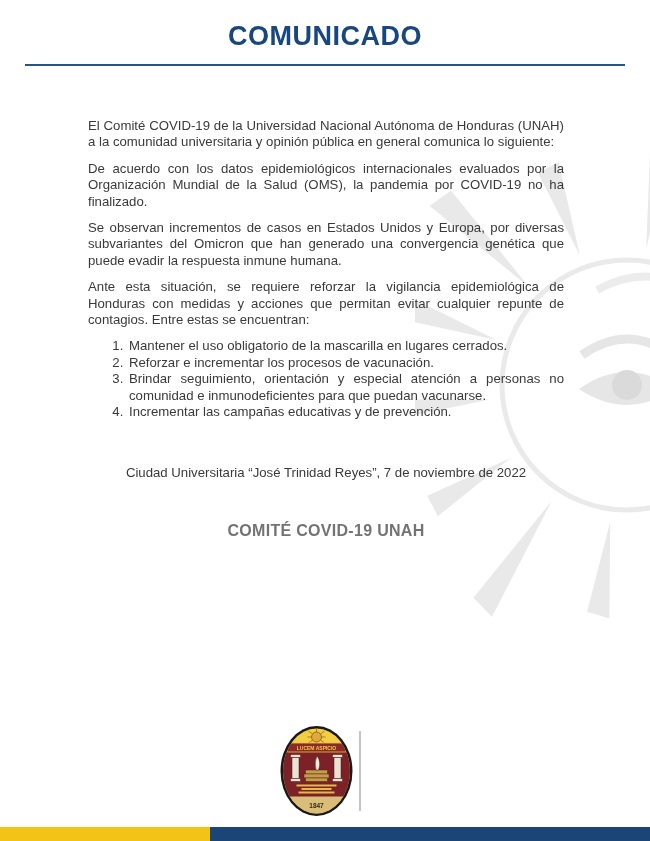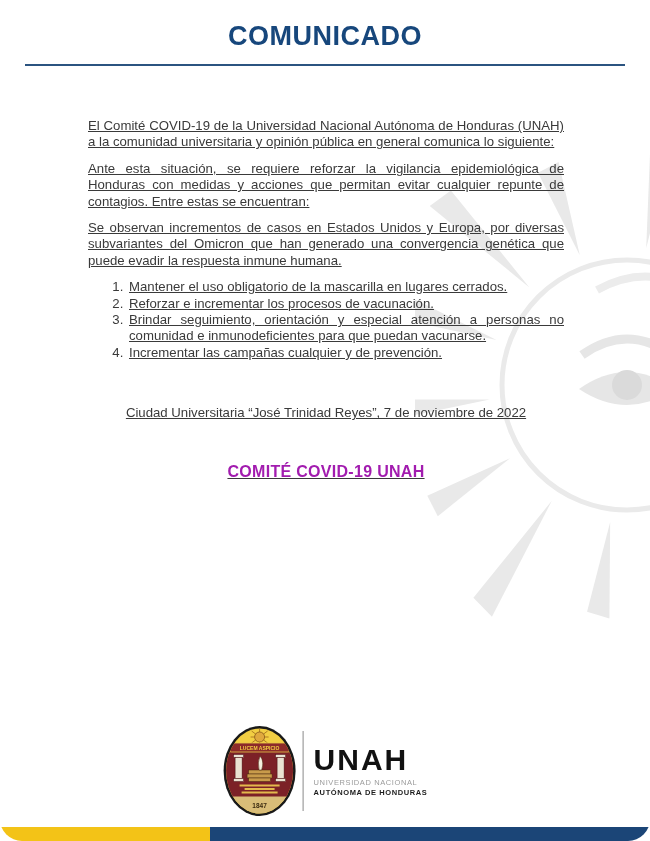--- a/index.html
+++ b/index.html
@@ -1,42 +1,42 @@
 <!DOCTYPE html>
 <html><head>
 <meta charset="utf-8">
 <style>
   html,body { margin:0; padding:0; background:#fff; }
   .page {
     position:relative; width:650px; height:841px; background:#ffffff;
-    overflow:hidden; font-family:"Liberation Sans", sans-serif; color:#3a3a3a;border-radius:22px;
+    overflow:hidden; font-family:"Liberation Sans", sans-serif; color:#3a3a3a;
   }
   
   .title {
     margin:0; padding-top:21px; text-align:center;
     font-size:27px; font-weight:bold; letter-spacing:0.5px; color:#17477c;
   }
   .title-rule {
     position:absolute; left:25px; right:25px; top:64px; height:0;
     border-top:2px solid #2b5480;
   }
   
   .watermark { position:absolute; left:415px; top:140px; width:235px; height:580px; z-index:0; }
   
   .content {
     position:absolute; left:88px; top:118px; width:476px; z-index:1;
-    font-size:13.2px; line-height:16.4px; text-align:justify;text-decoration:underline;
+    font-size:13.2px; line-height:16.4px; text-align:justify;
   }
   .content p { margin:0 0 10px 0; }
   .content ol { margin:0 0 10px 0; padding:0 0 0 39px; }
   .content ol li { padding-left:2px; }
   .dateline { text-align:center; margin-top:44px !important; }
   .signature {
     text-align:center; margin-top:42px !important;
-    font-size:16px; font-weight:bold; color:#a21caf; letter-spacing:0.3px;
+    font-size:16px; font-weight:bold; color:#737373; letter-spacing:0.3px;
   }
   
   .logo-block {
     position:absolute; top:725px; left:50%; transform:translateX(-50%);
     display:flex; align-items:center; z-index:1;
   }
   .seal-svg { width:74px; height:92px; display:block; }
   .logo-divider { width:1px; height:80px; background:#8a8a8a; margin:0 10px 0 6px; }
   .wordmark { display:flex; flex-direction:column; justify-content:center; }
   .wordmark-acronym {
@@ -79,27 +79,28 @@
       <path d="M -48 4 Q 0 -30 48 4 Q 0 36 -48 4 Z" fill="#e6e6e6"></path>
       <circle r="15" fill="#dadada"></circle>
     </g>
   </svg>
 
   <h1 class="title">COMUNICADO</h1>
   <div class="title-rule"></div>
 
   <div class="content">
     <p>El Comité COVID-19 de la Universidad Nacional Autónoma de Honduras (UNAH) a la comunidad universitaria y opinión pública en general comunica lo siguiente:</p>
+    <p>De acuerdo con los datos epidemiológicos internacionales evaluados por la Organización Mundial de la Salud (OMS), la pandemia por COVID-19 no ha finalizado.</p>
+    <p>Se observan incrementos de casos en Estados Unidos y Europa, por diversas subvariantes del Omicron que han generado una convergencia genética que puede evadir la respuesta inmune humana.</p>
     <p>Ante esta situación, se requiere reforzar la vigilancia epidemiológica de Honduras con medidas y acciones que permitan evitar cualquier repunte de contagios. Entre estas se encuentran:</p>
-    <p>Se observan incrementos de casos en Estados Unidos y Europa, por diversas subvariantes del Omicron que han generado una convergencia genética que puede evadir la respuesta inmune humana.</p>
     <ol>
       <li>Mantener el uso obligatorio de la mascarilla en lugares cerrados.</li>
       <li>Reforzar e incrementar los procesos de vacunación.</li>
       <li>Brindar seguimiento, orientación y especial atención a personas no comunidad e inmunodeficientes para que puedan vacunarse.</li>
-      <li>Incrementar las campañas cualquier y de prevención.</li>
+      <li>Incrementar las campañas educativas y de prevención.</li>
     </ol>
     <p class="dateline">Ciudad Universitaria “José Trinidad Reyes”, 7 de noviembre de 2022</p>
     <p class="signature">COMITÉ COVID-19 UNAH</p>
   </div>
 
   <div class="logo-block">
     <svg class="seal-svg" viewBox="0 0 74 92" xmlns="http://www.w3.org/2000/svg" aria-hidden="true">
       <defs>
         <clipPath id="sealClip">
             <ellipse cx="37" cy="46" rx="33.5" ry="42.5"></ellipse>
@@ -142,25 +143,20 @@
           <rect x="17" y="59.5" width="40" height="2"></rect>
           <rect x="22" y="63" width="30" height="2"></rect>
           <rect x="19" y="66.5" width="36" height="2"></rect>
         </g>
 
         <rect x="0" y="71.5" width="74" height="21" fill="#d9bd78"></rect>
         <text x="37" y="83" text-anchor="middle" font-family="Liberation Sans, sans-serif" font-size="6.5" font-weight="bold" fill="#3a2a10">1847</text>
       </g>
     </svg>
     <div class="logo-divider"></div>
-    <div class="wordmark">
-      <div class="wordmark-acronym">UNAH</div>
-      <div class="wordmark-line1">UNIVERSIDAD NACIONAL</div>
-      <div class="wordmark-line2">AUTÓNOMA DE HONDURAS</div>
-    </div>
   </div>
 
   <div class="bottom-bar">
     <div class="bar-yellow"></div>
     <div class="bar-navy"></div>
   </div>
 
 </div>
 
 </body></html>

